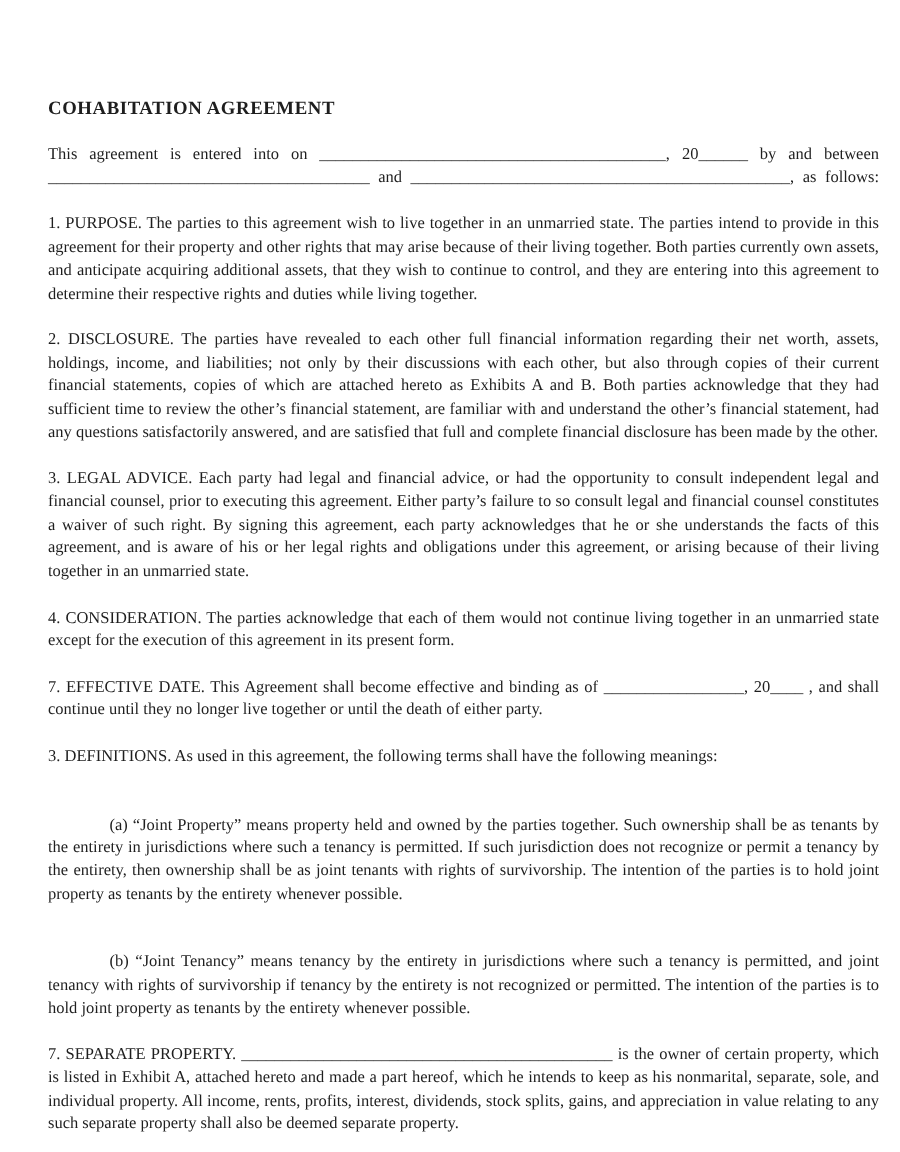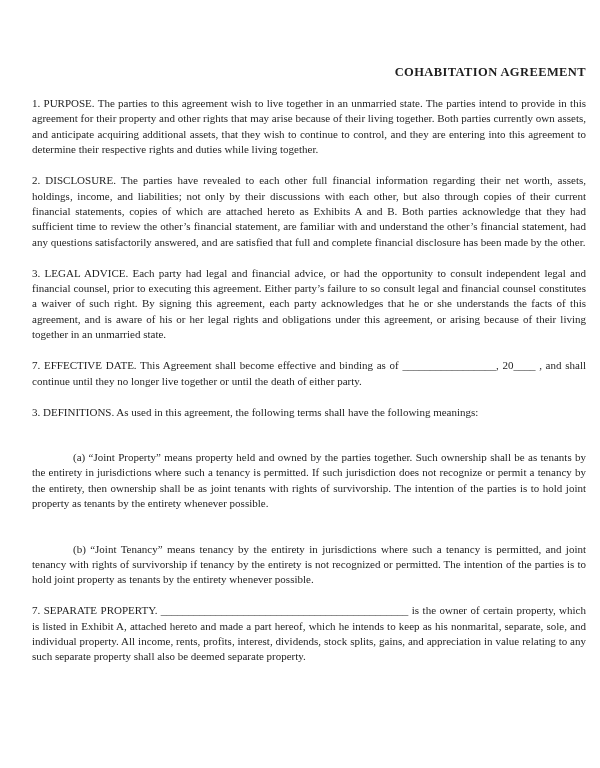--- a/index.html
+++ b/index.html
@@ -17,21 +17,21 @@
     font-family: "Liberation Serif", "DejaVu Serif", serif;
     font-size: 11px;
     line-height: 15.4px;
     color: #1e1e1e;
     overflow: hidden;
   }
   .doc-title {
     font-size: 12.5px;
     line-height: 16px;
     font-weight: 700;
-    text-align: right;
+    text-align: left;
     letter-spacing: 0.4px;
     margin: 0 0 16px 0;
   }
   p.para {
     margin: 0 0 15.5px 0;
     text-align: justify;
     hyphens: auto;
     -webkit-hyphens: auto;
   }
   p.intro {
@@ -42,27 +42,29 @@
     margin-top: 30px;
   }
 </style>
 </head>
 <body>
 
 <div class="page">
 
   <h1 class="doc-title">COHABITATION AGREEMENT</h1>
 
+  <p class="para intro">This agreement is entered into on __________________________________________, 20______ by and between _______________________________________ and ______________________________________________, as follows:</p>
 
   <p class="para">1. PURPOSE. The parties to this agreement wish to live together in an unmarried state. The parties intend to provide in this agreement for their property and other rights that may arise because of their living together. Both parties currently own assets, and anticipate acquiring additional assets, that they wish to continue to control, and they are entering into this agreement to determine their respective rights and duties while living together.</p>
 
   <p class="para">2. DISCLOSURE. The parties have revealed to each other full financial information regarding their net worth, assets, holdings, income, and liabilities; not only by their discussions with each other, but also through copies of their current financial statements, copies of which are attached hereto as Exhibits A and B. Both parties acknowledge that they had sufficient time to review the other’s financial statement, are familiar with and understand the other’s financial statement, had any questions satisfactorily answered, and are satisfied that full and complete financial disclosure has been made by the other.</p>
 
   <p class="para">3. LEGAL ADVICE. Each party had legal and financial advice, or had the opportunity to consult independent legal and financial counsel, prior to executing this agreement. Either party’s failure to so consult legal and financial counsel constitutes a waiver of such right. By signing this agreement, each party acknowledges that he or she understands the facts of this agreement, and is aware of his or her legal rights and obligations under this agreement, or arising because of their living together in an unmarried state.</p>
 
+  <p class="para">4. CONSIDERATION. The parties acknowledge that each of them would not continue living together in an unmarried state except for the execution of this agreement in its present form.</p>
 
   <p class="para">7. EFFECTIVE DATE. This Agreement shall become effective and binding as of _________________, 20____ , and shall continue until they no longer live together or until the death of either party.</p>
 
   <p class="para">3. DEFINITIONS. As used in this agreement, the following terms shall have the following meanings:</p>
 
   <p class="para indent">(a) “Joint Property” means property held and owned by the parties together. Such ownership shall be as tenants by the entirety in jurisdictions where such a tenancy is permitted. If such jurisdiction does not recognize or permit a tenancy by the entirety, then ownership shall be as joint tenants with rights of survivorship. The intention of the parties is to hold joint property as tenants by the entirety whenever possible.</p>
 
   <p class="para indent">(b) “Joint Tenancy” means tenancy by the entirety in jurisdictions where such a tenancy is permitted, and joint tenancy with rights of survivorship if tenancy by the entirety is not recognized or permitted. The intention of the parties is to hold joint property as tenants by the entirety whenever possible.</p>
 
   <p class="para">7. SEPARATE PROPERTY. _____________________________________________ is the owner of certain property, which is listed in Exhibit A, attached hereto and made a part hereof, which he intends to keep as his nonmarital, separate, sole, and individual property. All income, rents, profits, interest, dividends, stock splits, gains, and appreciation in value relating to any such separate property shall also be deemed separate property.</p>

